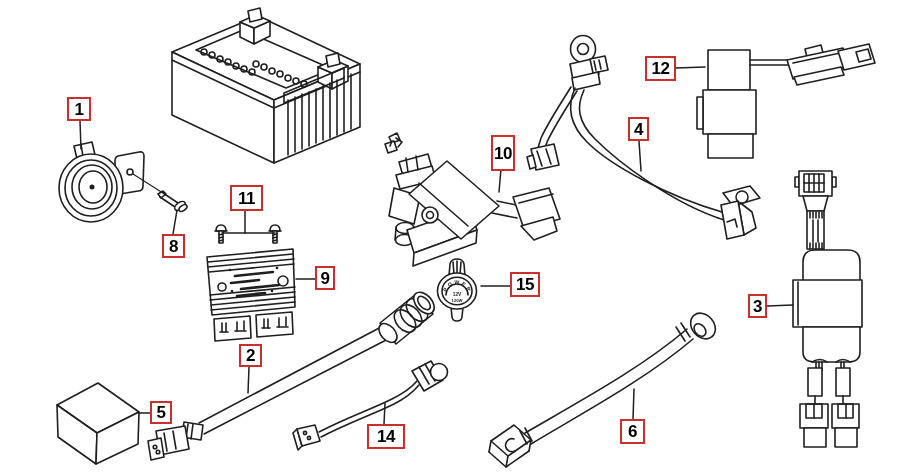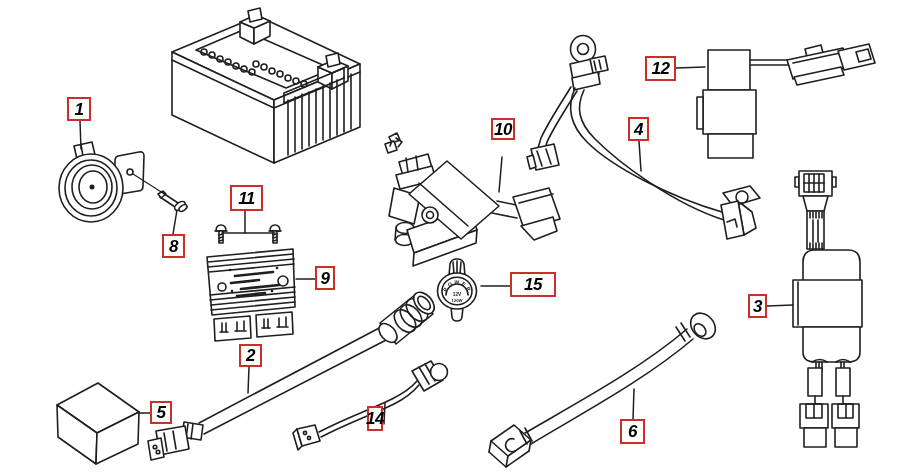--- a/index.html
+++ b/index.html
@@ -3,21 +3,21 @@
 <meta charset="utf-8">
 <style>
   :root { --ink:#1f1f1f; --callout:#c9302c; }
   html,body{margin:0;padding:0;background:#fff;}
   .stage{position:relative;width:920px;height:472px;background:#fff;overflow:hidden;
          font-family:"Liberation Sans",sans-serif;}
   .stage svg{position:absolute;left:0;top:0;}
   .callout{position:absolute;box-sizing:border-box;border:2px solid var(--callout);
            background:#fff;color:#000;display:flex;align-items:center;justify-content:center;
            font-weight:bold;font-size:17px;line-height:1;letter-spacing:-0.5px;
-           font-family:"Liberation Sans",sans-serif;z-index:3;font-style:italic;}
+           font-family:"Liberation Sans",sans-serif;z-index:3;}
 </style>
 </head>
 <body>
 
 <div class="stage">
 <svg id="diagram" width="920" height="472" viewBox="0 0 920 472" xmlns="http://www.w3.org/2000/svg">
 <g stroke="#1f1f1f" stroke-width="1.6" fill="none" stroke-linecap="round" stroke-linejoin="round">
 
   <g>
     <polygon fill="#fff" points="172,52 258,16 360,64 274,100"></polygon>
@@ -342,21 +342,21 @@
 </g>
 </svg>
 
 <div id="callout-layer">
       <div class="callout" style="left: 67px; top: 97px; width: 24px; height: 24px;">1</div>
       <div class="callout" style="left: 162px; top: 234px; width: 23px; height: 24px;">8</div>
       <div class="callout" style="left: 230px; top: 185px; width: 33px; height: 26px;">11</div>
       <div class="callout" style="left: 315px; top: 266px; width: 20px; height: 24px;">9</div>
       <div class="callout" style="left: 239px; top: 344px; width: 23px; height: 23px;">2</div>
       <div class="callout" style="left: 150px; top: 401px; width: 22px; height: 23px;">5</div>
-      <div class="callout" style="left: 367px; top: 406px; width: 16px; height: 25px;">14</div>
+      <div class="callout" style="left: 367px; top: 424px; width: 38px; height: 25px;">14</div>
       <div class="callout" style="left: 620px; top: 419px; width: 25px; height: 25px;">6</div>
       <div class="callout" style="left: 748px; top: 294px; width: 19px; height: 24px;">3</div>
-      <div class="callout" style="left: 491px; top: 118px; width: 24px; height: 22px;">10</div>
-      <div class="callout" style="left: 510px; top: 272px; width: 46px; height: 25px;">15</div>
+      <div class="callout" style="left: 491px; top: 135px; width: 24px; height: 36px;">10</div>
+      <div class="callout" style="left: 510px; top: 272px; width: 30px; height: 25px;">15</div>
       <div class="callout" style="left: 645px; top: 56px; width: 31px; height: 25px;">12</div>
       <div class="callout" style="left: 628px; top: 117px; width: 21px; height: 24px;">4</div>
     </div>
 </div>
 
 </body></html>

